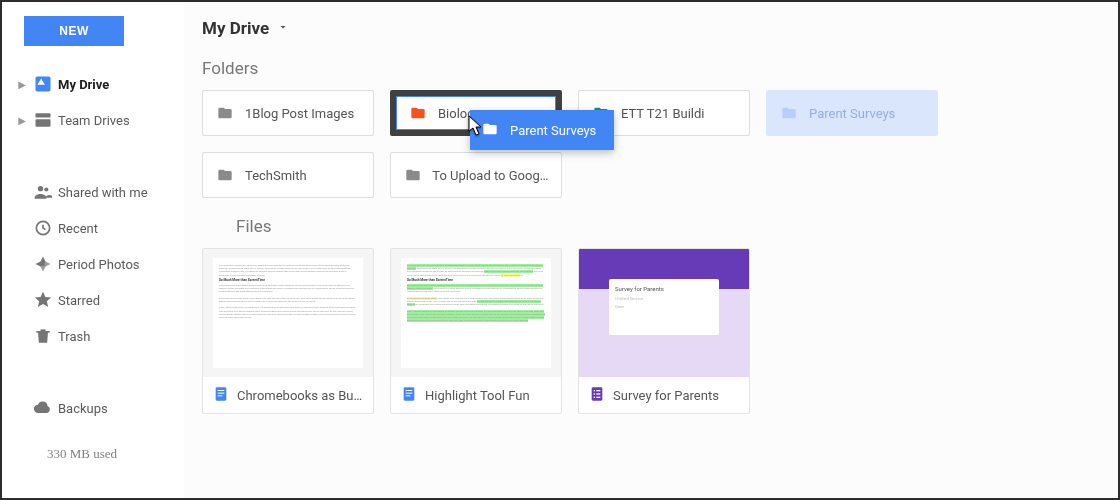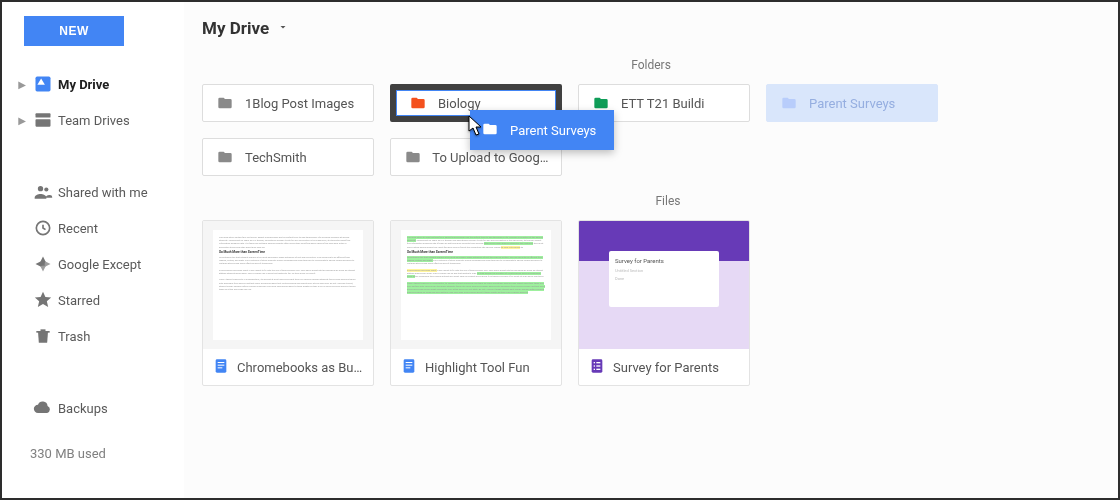--- a/index.html
+++ b/index.html
@@ -9,28 +9,28 @@
   .new-btn { background: #4285f4; color: #fff; border: none; width: 100px; height: 30px; font-size: 12px; font-weight: 700; margin: 0 0 20px 12px; cursor: pointer; letter-spacing: 0.5px; }
   .nav { list-style: none; }
   .nav li { display: flex; align-items: center; height: 36px; padding: 0 0 0 4px; cursor: pointer; }
   .nav li .chev { width: 12px; display: flex; justify-content: center; color: #999; font-size: 10px; }
   .nav li .ik { width: 30px; display: flex; justify-content: center; align-items: center; }
   .nav li .lbl { font-size: 13px; color: #5a5a5a; }
   .nav li.active .lbl { font-weight: 700; color: #202020; }
   .nav li.active .ik svg { fill: #fff; }
   .nav li.active .ik { }
   .nav-sep { height: 16px; }
-  .storage { margin: 20px 0 0 18px; color: #808080; font-size: 13px; }
+  .storage { margin: 20px 0 0 35px; color: #808080; font-size: 13px; font-family: Liberation Serif, serif; }
   .main { flex: 1; padding: 0 18px 0 18px; background: #fcfcfc; }
   .header { height: 52px; display: flex; align-items: center; }
   .header h1 { font-size: 17px; font-weight: 700; color: #333; }
   .header .drop { margin-left: 8px; color: #666; }
-  .section-label { font-size: 12px; color: #777; margin: 4px 0 12px 0; text-align: center; }
+  .section-label { font-size: 17px; color: #777; margin: 4px 0 12px 0; }
   .grid { display: flex; flex-wrap: wrap; gap: 16px; }
-  .folder { width: 172px; height: 38px; border: 1px solid #ddd; border-radius: 2px; background: #fff; display: flex; align-items: center; padding: 0 12px; cursor: pointer; }
+  .folder { width: 172px; height: 46px; border: 1px solid #ddd; border-radius: 2px; background: #fff; display: flex; align-items: center; padding: 0 12px; cursor: pointer; }
   .folder.sel { border: 6px solid #404040; box-shadow: 0 0 0 1px #4285f4 inset; }
   .folder.ghost { background: #d9e6fb; border: 1px solid #d9e6fb; }
   .folder.ghost .ftxt { color: #95aee0; }
   .folder .fi { width: 22px; height: 22px; display: flex; align-items: center; }
   .ftxt { font-size: 13px; color: #555; margin-left: 8px; white-space: nowrap; overflow: hidden; text-overflow: ellipsis; }
   .files-label { margin-top: 18px; margin-left: 34px; }
   .file { width: 172px; border: 1px solid #e3e3e3; border-radius: 2px; background: #fff; cursor: pointer; overflow: hidden; }
   .file .thumb { height: 128px; background: #f5f5f5; display: flex; align-items: center; justify-content: center; overflow: hidden; }
   .file .cap { height: 36px; display: flex; align-items: center; padding: 0 10px; }
   .file .cap .ftxt { margin-left: 8px; }
@@ -105,21 +105,21 @@
       <li>
         <span class="chev"></span>
         <span class="ik ico-grey">
           <svg width="20" height="20" viewBox="0 0 24 24" fill="#757575">
               <path d="M12 3l3 6-3 6-3-6z"></path>
               <path d="M3 12l6-3 6 3-6 3z"></path>
               <path d="M21 12l-6 3-6-3 6-3z" opacity=".7"></path>
               <path d="M12 21l-3-6 3-6 3 6z" opacity=".7"></path>
             </svg>
         </span>
-        <span class="lbl">Google Except</span>
+        <span class="lbl">Period Photos</span>
       </li>
       <li>
         <span class="chev"></span>
         <span class="ik ico-grey">
           <svg width="20" height="20" viewBox="0 0 24 24" fill="#757575">
               <path d="M12 2l2.9 6.3 6.9.6-5.2 4.6 1.6 6.8L12 16.9 5.8 20.3l1.6-6.8L2.2 8.9l6.9-.6z"></path>
             </svg>
         </span>
         <span class="lbl">Starred</span>
       </li>

